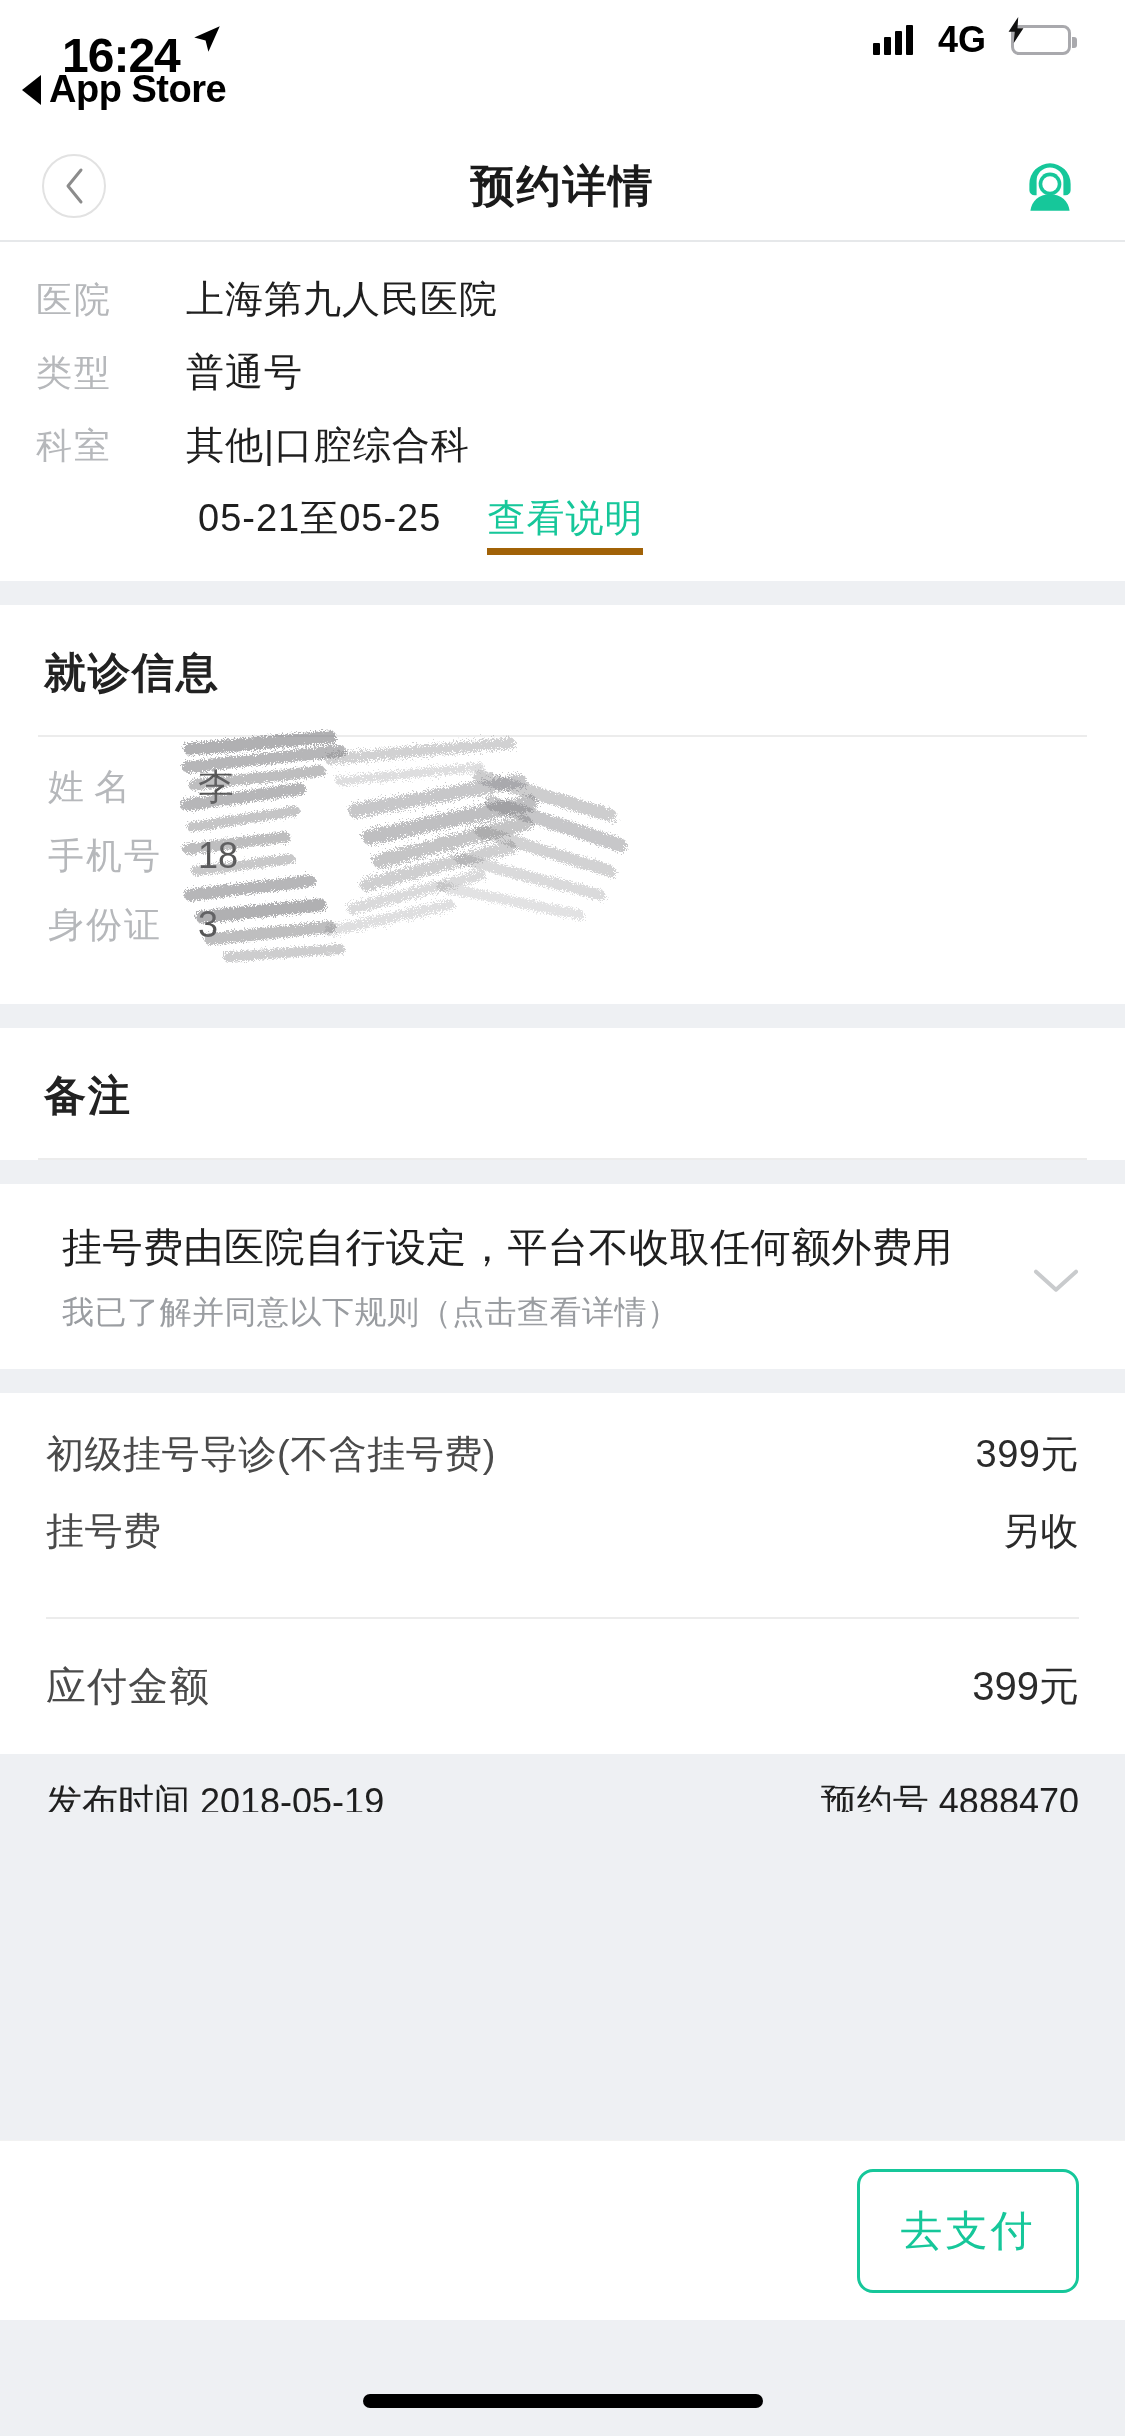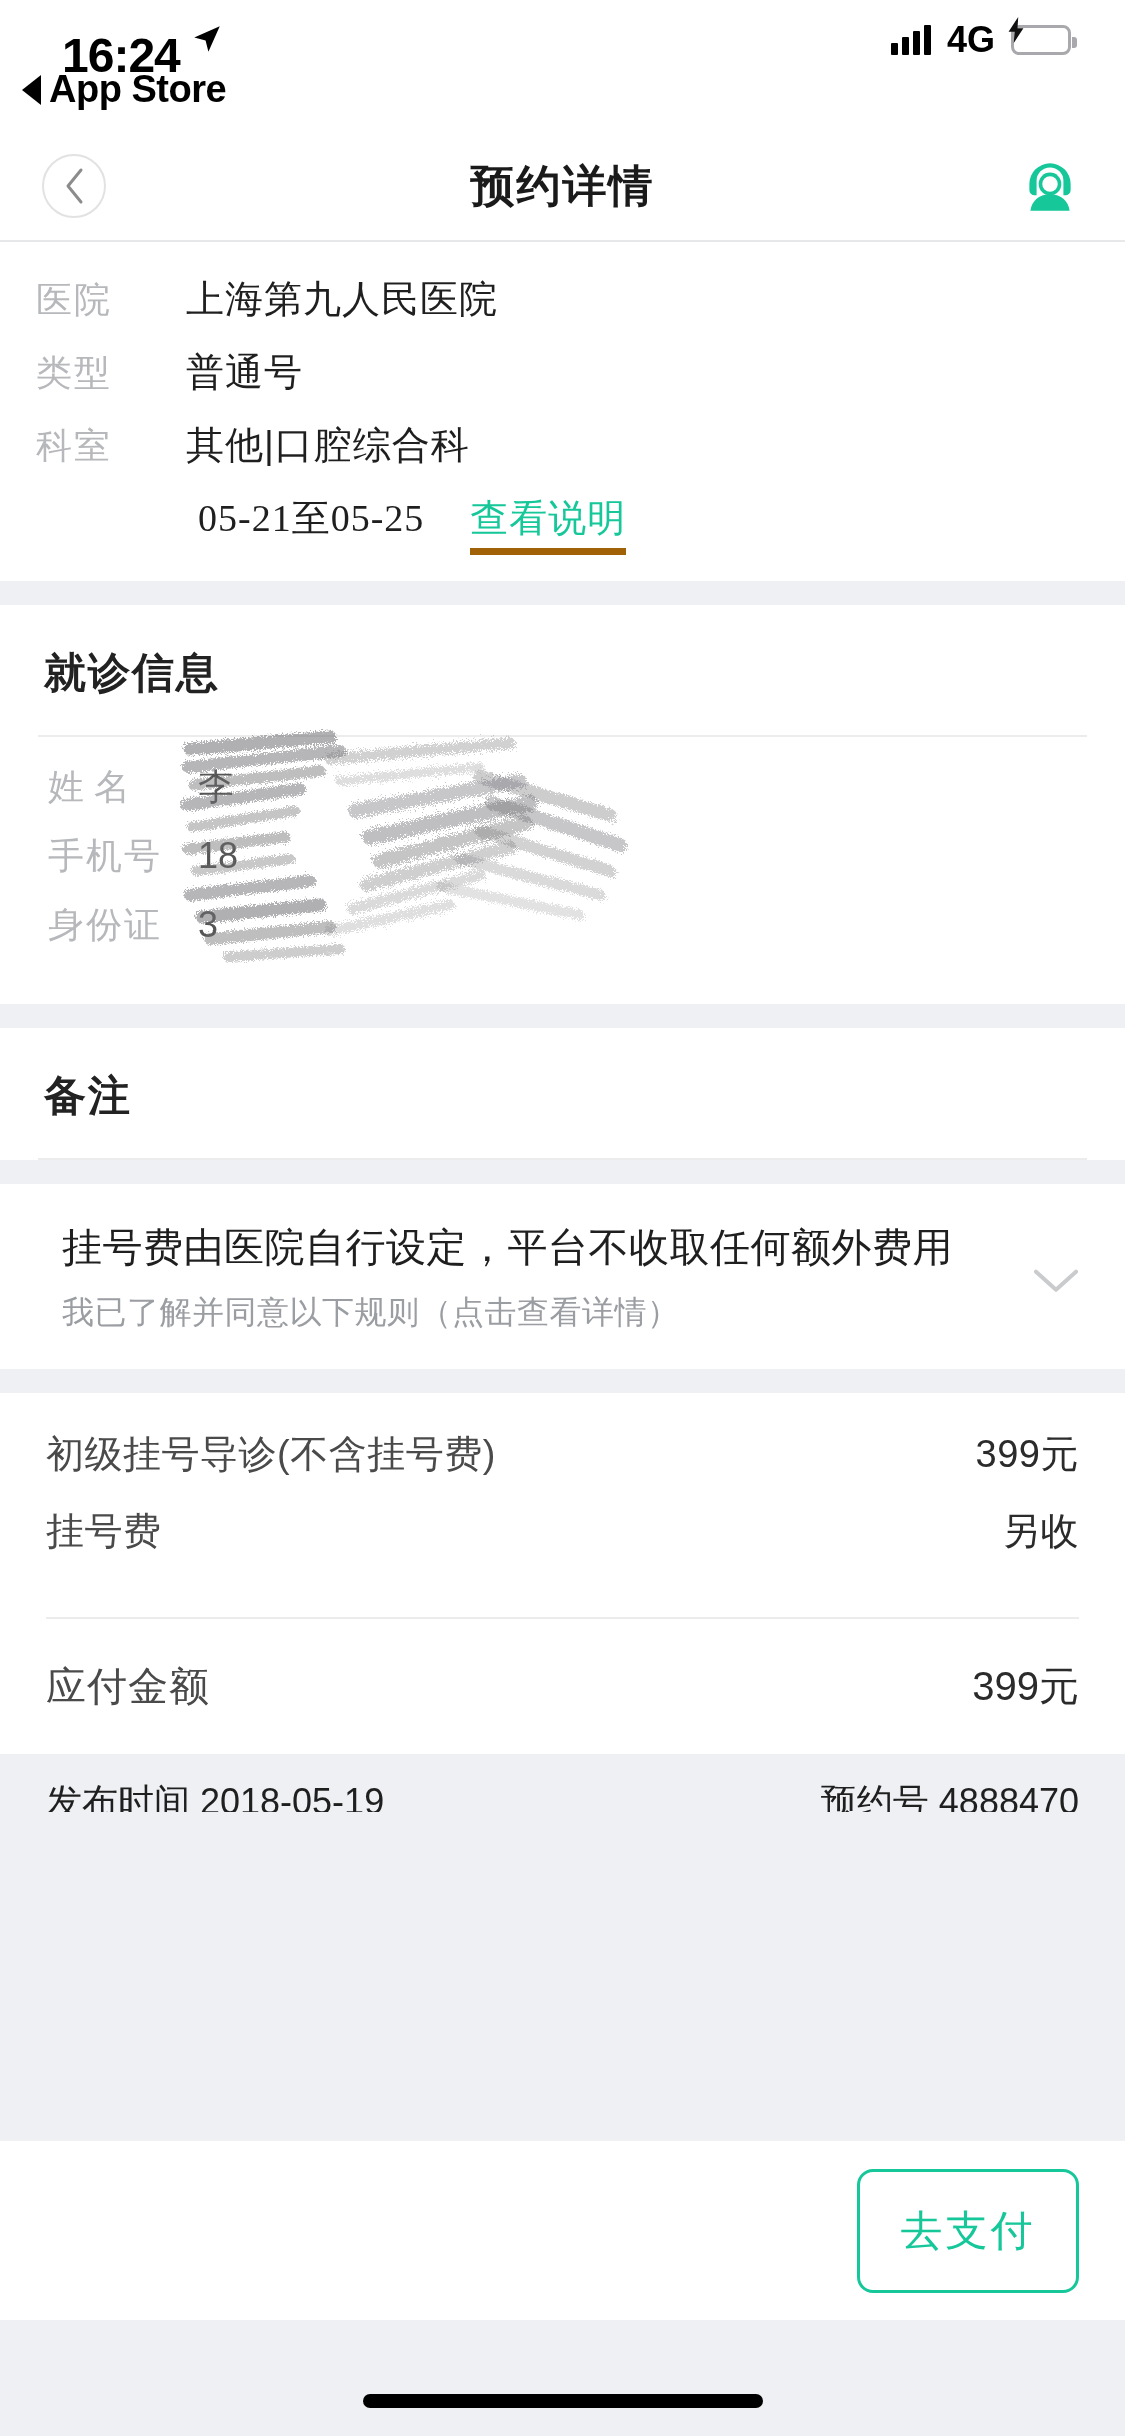--- a/index.html
+++ b/index.html
@@ -53,21 +53,21 @@
     border-top: 15px solid transparent;
     border-bottom: 15px solid transparent;
     border-right: 19px solid #000;
     margin-right: 8px;
   }
   .sb-right {
     position: absolute;
     right: 54px; top: 22px;
     display: flex;
     align-items: center;
-    gap: 16px;
+    gap: 25px;
   }
   .sb-bars { display: flex; align-items: flex-end; gap: 4px; height: 30px; }
   .sb-bars i { display: block; width: 7px; background: #000; border-radius: 1px; }
   .sb-bars i:nth-child(1) { height: 12px; }
   .sb-bars i:nth-child(2) { height: 18px; }
   .sb-bars i:nth-child(3) { height: 24px; }
   .sb-bars i:nth-child(4) { height: 30px; }
   .sb-net { font-size: 36px; font-weight: bold; color: #000; line-height: 1; }
   .sb-batt {
     position: relative;
@@ -155,21 +155,20 @@
     font-size: 38px;
     color: #1f1f1f;
     letter-spacing: 1px;
   }
   .strike { text-decoration: line-through; text-decoration-thickness: 3px; color: #1f1f1f; }
   .date-second {
     display: flex;
     align-items: baseline;
     padding: 0 48px;
     margin-bottom: 8px;
-    font-family: Liberation Serif, serif;
   }
   .date-second .spacer { width: 150px; flex: 0 0 150px; }
   .link-green {
     font-size: 38px;
     color: #16c79a;
     border-bottom: 7px solid #a16207;
     padding-bottom: 4px;
     margin-left: 46px;
     letter-spacing: 1px;
   }

